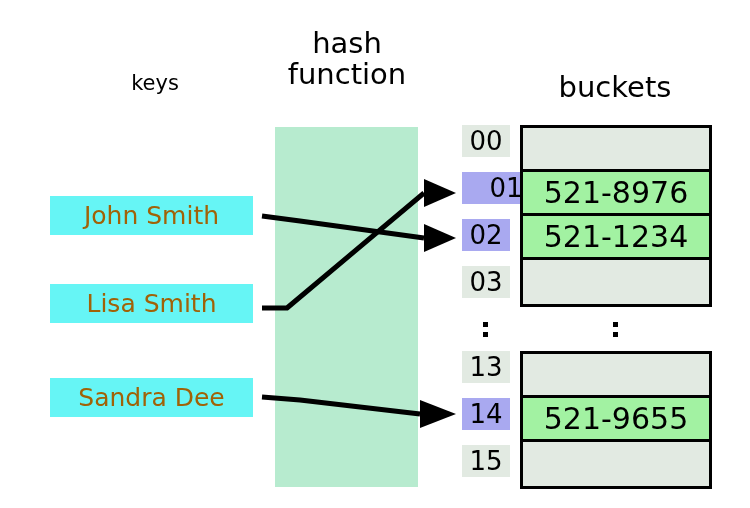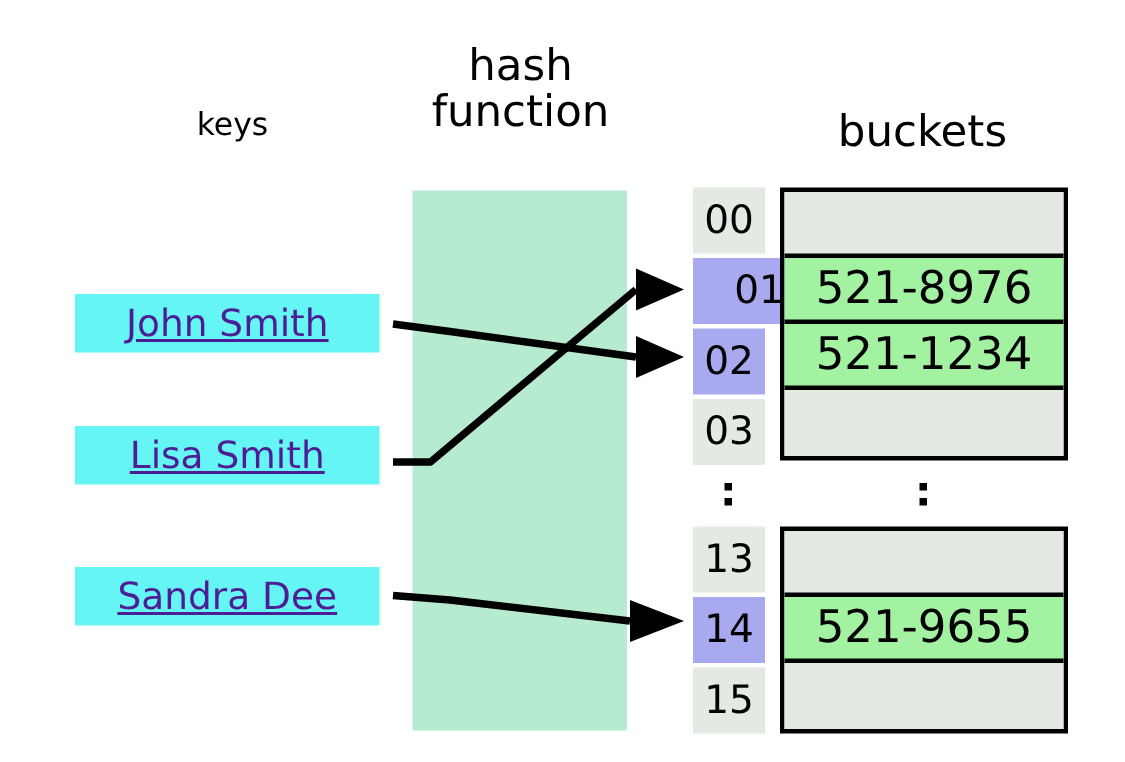--- a/index.html
+++ b/index.html
@@ -58,44 +58,43 @@
   .key-box {
     position: absolute;
     left: 50px;
     width: 203px;
     height: 39px;
     background: #66f5f5;
     display: flex;
     align-items: center;
     justify-content: center;
     font-size: 25px;
-    color: #4c1d95;
+    color: #a16207;
     white-space: nowrap;
-    text-decoration: underline;
   }
   #key-0 { top: 196px; }
   #key-1 { top: 284px; text-align: center; }
   #key-2 { top: 378px; }
 
   
   #connectors {
     position: absolute;
     left: 0;
     top: 0;
     width: 750px;
     height: 508px;
     pointer-events: none;
   }
 
   
   .index-cell {
     position: absolute;
     left: 462px;
     width: 48px;
-    height: 44px;
+    height: 32px;
     display: flex;
     align-items: center;
     justify-content: center;
     font-size: 26px;
     color: #000000;
     background: #e2eae2;
   }
   .index-cell.active { background: #a9a9f0; }
 
   

